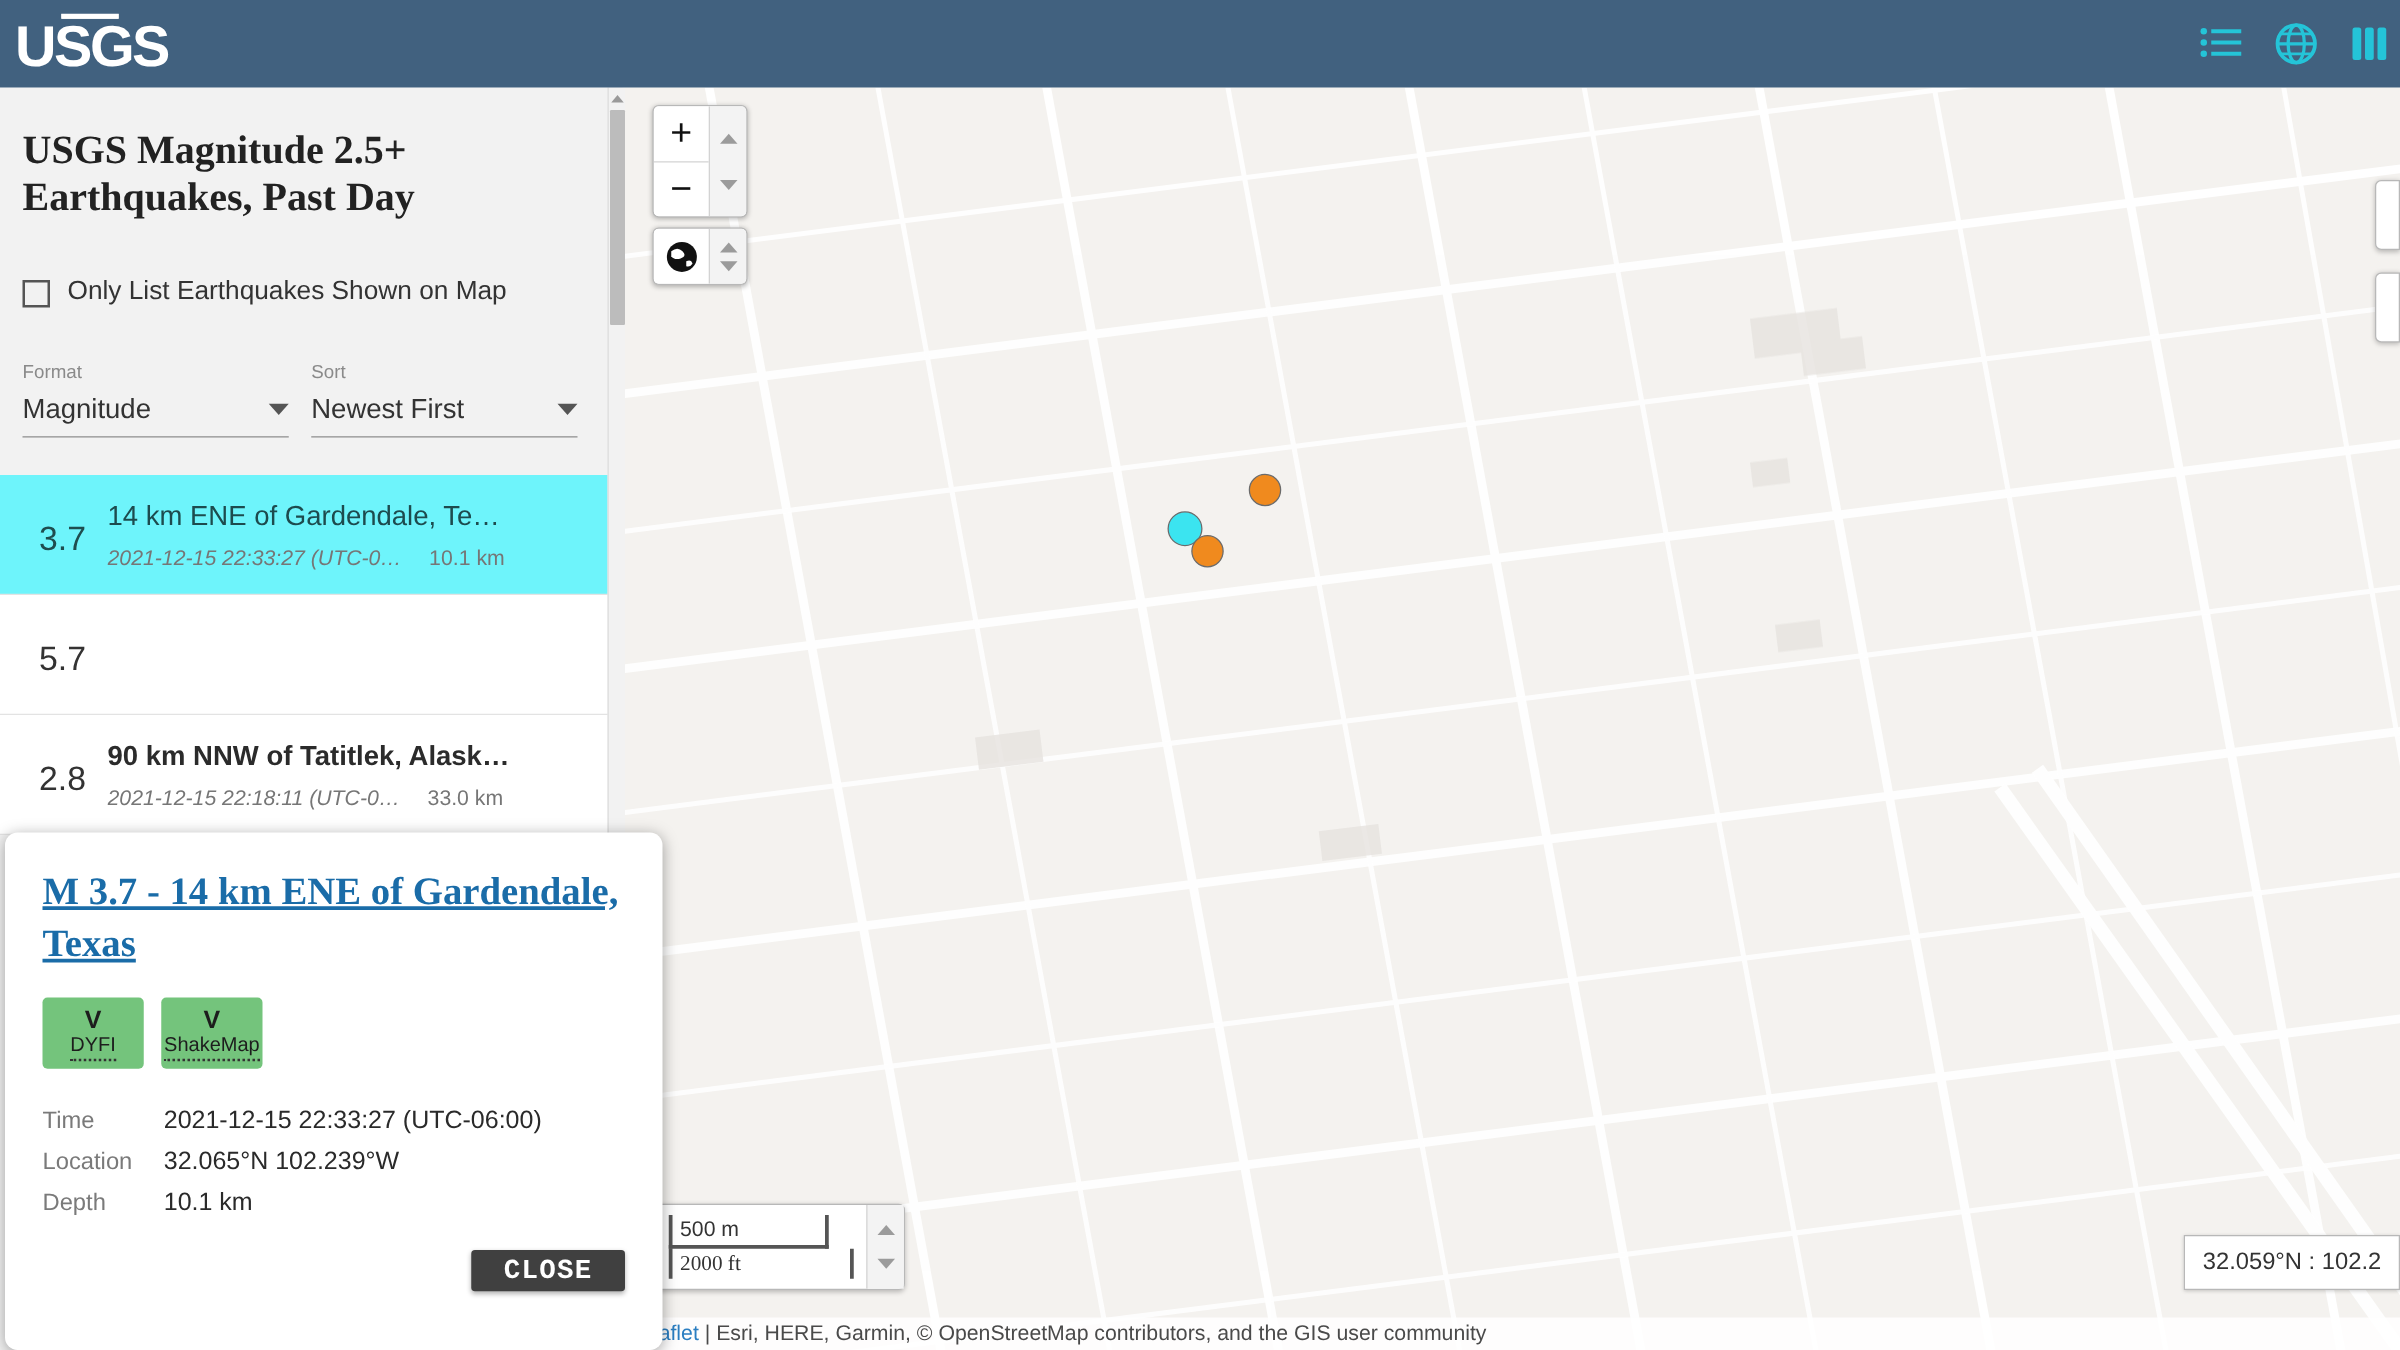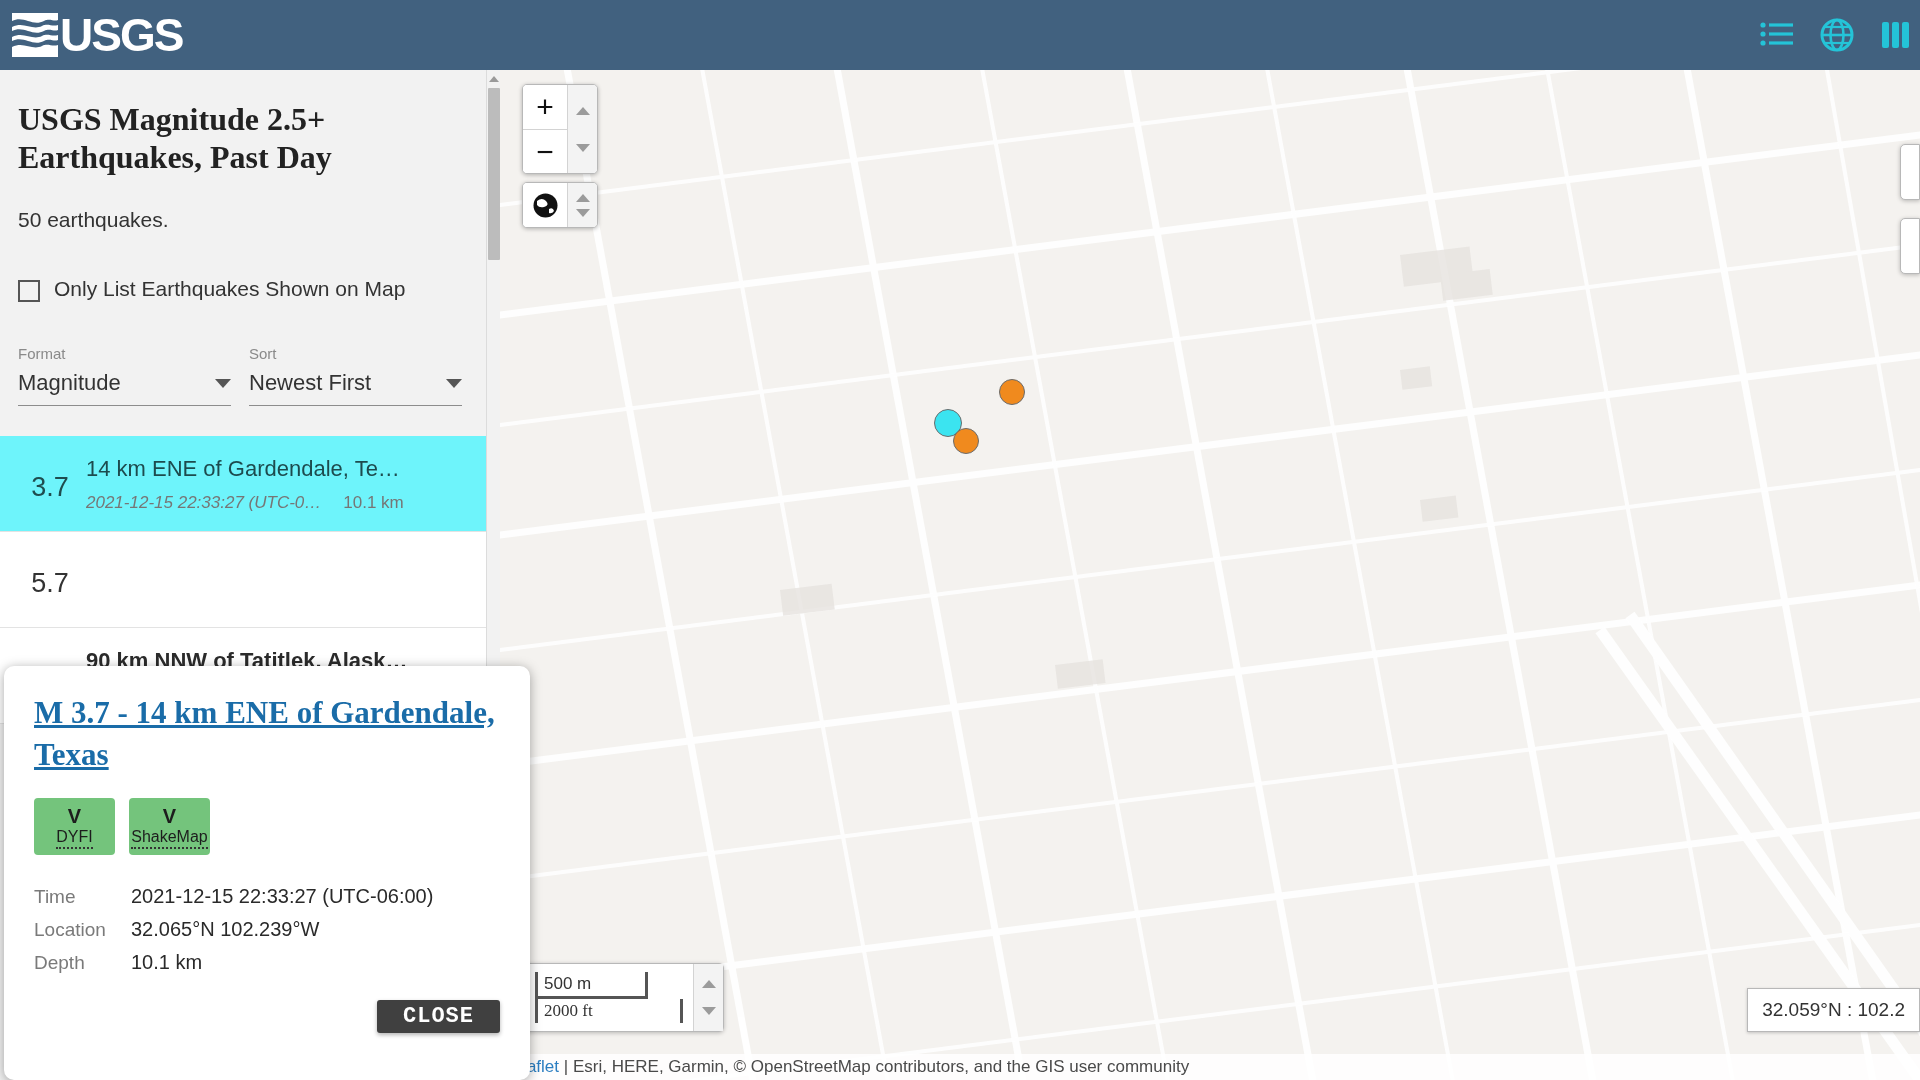--- a/index.html
+++ b/index.html
@@ -17,20 +17,21 @@
     position: absolute; top: 0; left: 0;
     width: 1920px; height: 70px;
     background: #41617f;
     display: flex; align-items: center;
     z-index: 60;
   }
   .usgs-logo {
     display: flex; align-items: center;
     margin-left: 12px;
     height: 48px;
+    flex-direction: column;
   }
   .usgs-wave {
     width: 46px; height: 44px;
     background: #ffffff;
     margin-right: 2px;
     position: relative;
     overflow: hidden;
   }
   .usgs-wave svg { display:block; }
   .usgs-word {
@@ -251,21 +252,21 @@
     border: 1px solid #b8b8b8;
     border-radius: 5px;
     box-shadow: 0 1px 4px rgba(0,0,0,.25);
     display: flex;
     padding: 0;
   }
   .scale-inner { padding: 8px 10px 8px 12px; }
   .scale-top, .scale-bot {
     font-size: 17px; color: #333;
     padding: 2px 6px;
-    width: 113px;
+    width: 128px;
   }
   .scale-top { border-left: 3px solid #555; border-right: 3px solid #555; border-bottom: 3px solid #555; }
   .scale-bot { border-left: 3px solid #555; border-right: 3px solid #555; width: 148px; font-family: Liberation Serif, serif; }
 
   
   .coord-box {
     position: absolute;
     right: 0px; bottom: 48px;
     background: #ffffff;
     border: 1px solid #b8b8b8;
@@ -426,21 +427,20 @@
           <rect x="12" y="4" width="7" height="26" rx="2" fill="#24c4d8"></rect>
           <rect x="22" y="4" width="7" height="26" rx="2" fill="#24c4d8"></rect>
         </svg>
       </span>
     </div>
   </div>
 
   <div class="sidebar">
     <div class="sb-inner">
       <div class="sb-title">USGS Magnitude 2.5+ Earthquakes, Past Day</div>
-      <div class="sb-count">50 earthquakes.</div>
 
       <div class="sb-check-row">
         <span class="checkbox"></span>
         <span class="sb-check-label">Only List Earthquakes Shown on Map</span>
       </div>
 
       <div class="selects-row">
         <div class="sel-group">
           <div class="sel-label">Format</div>
           <div class="sel-control">

